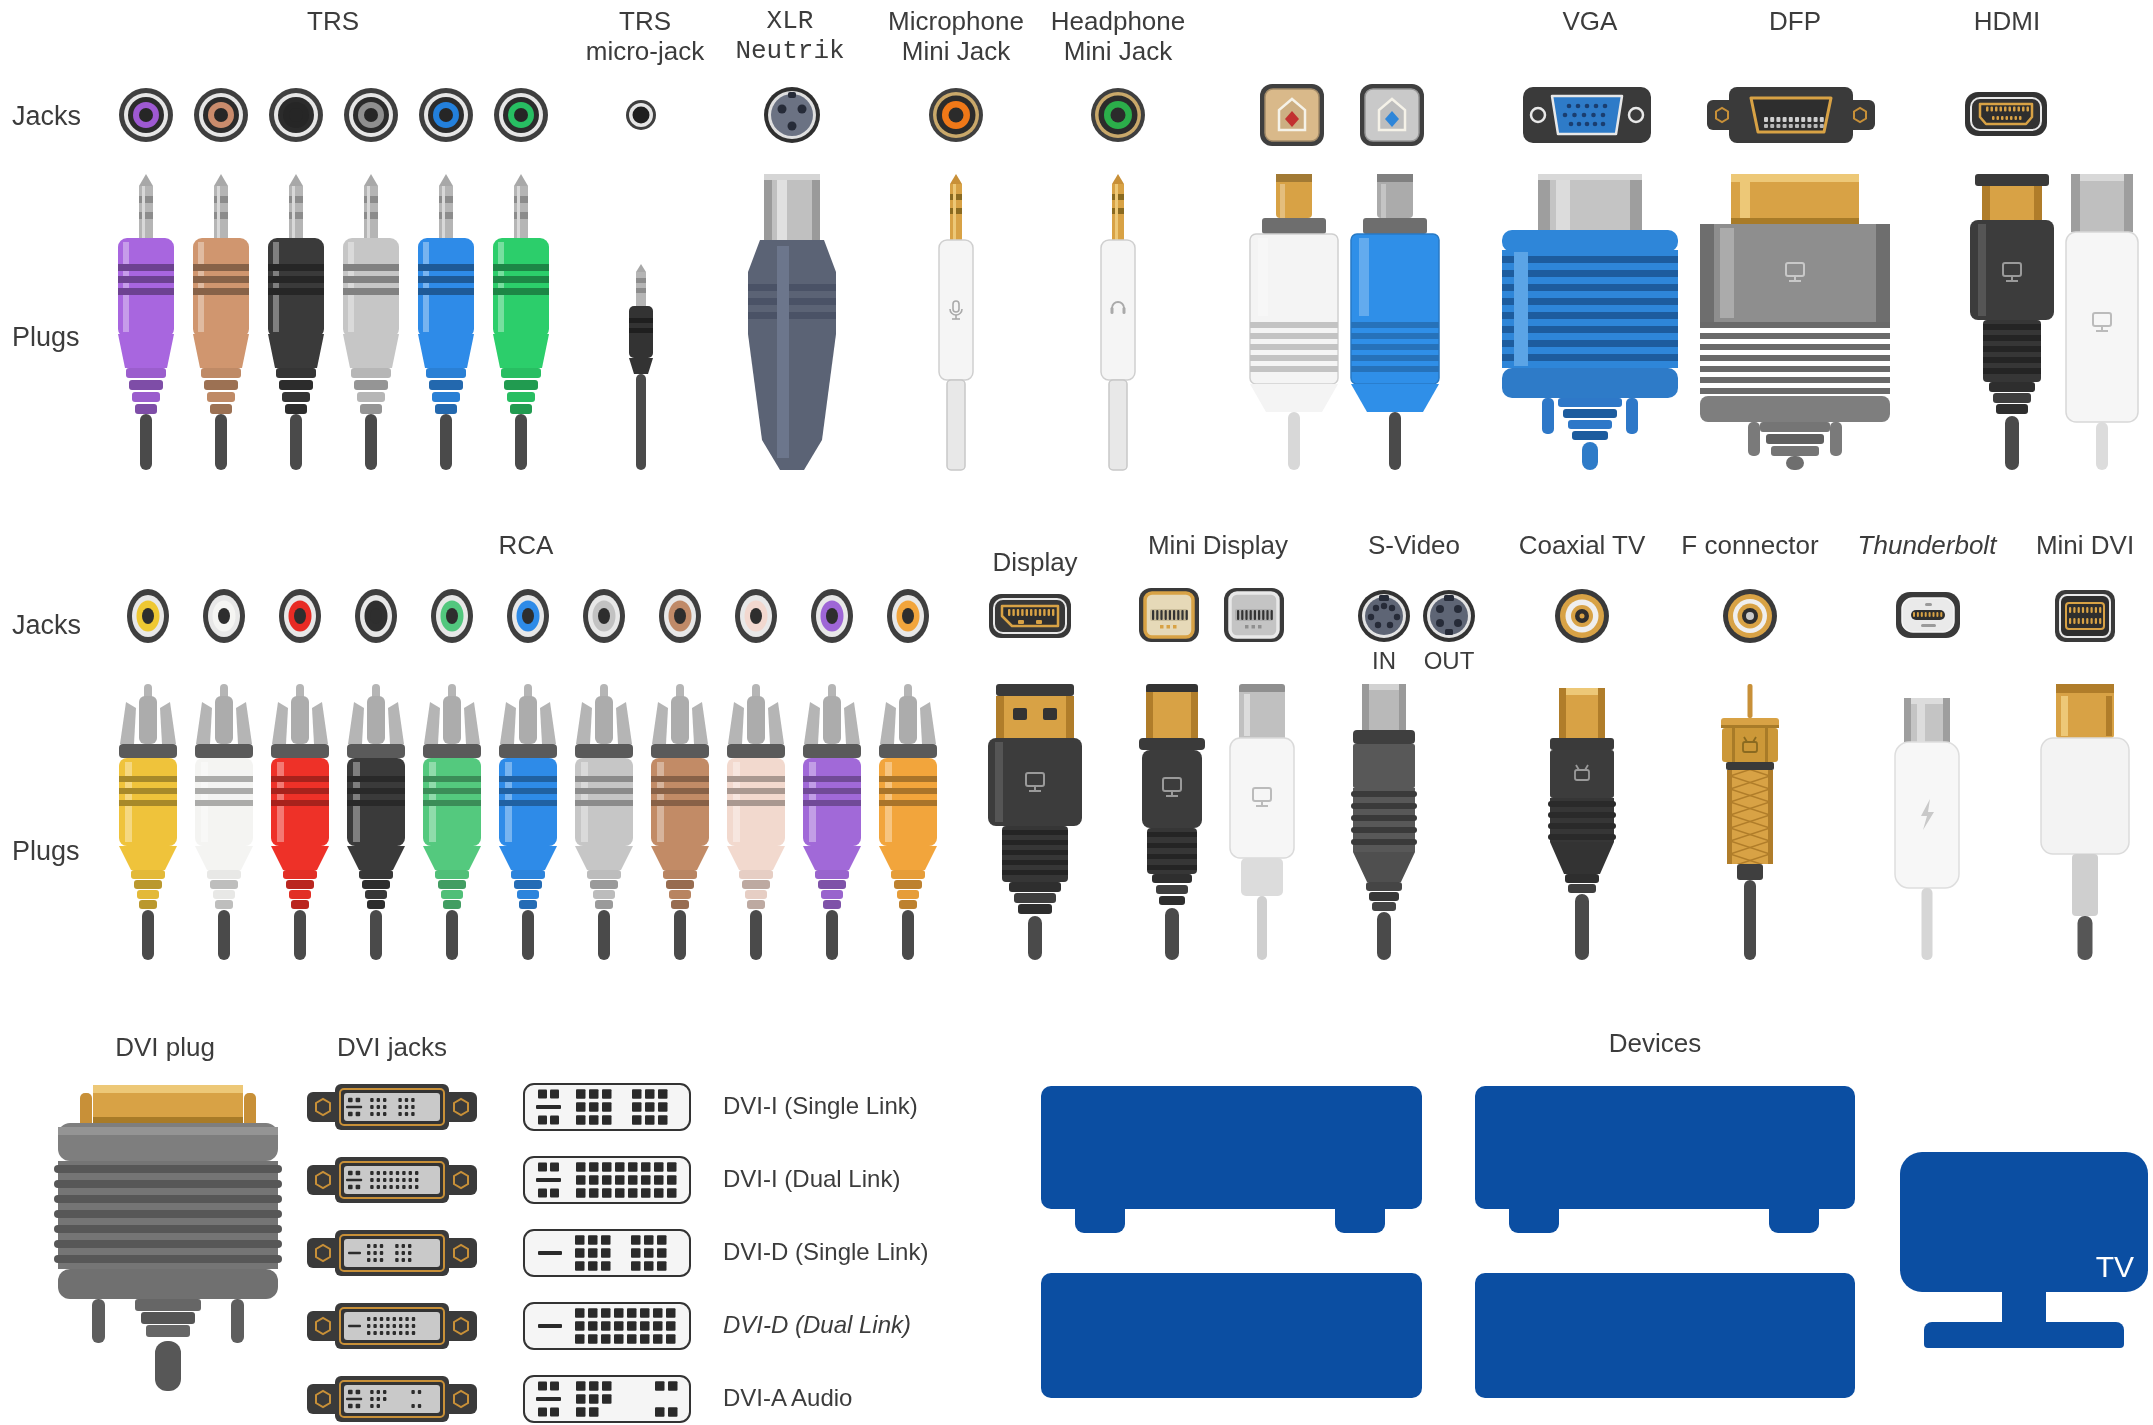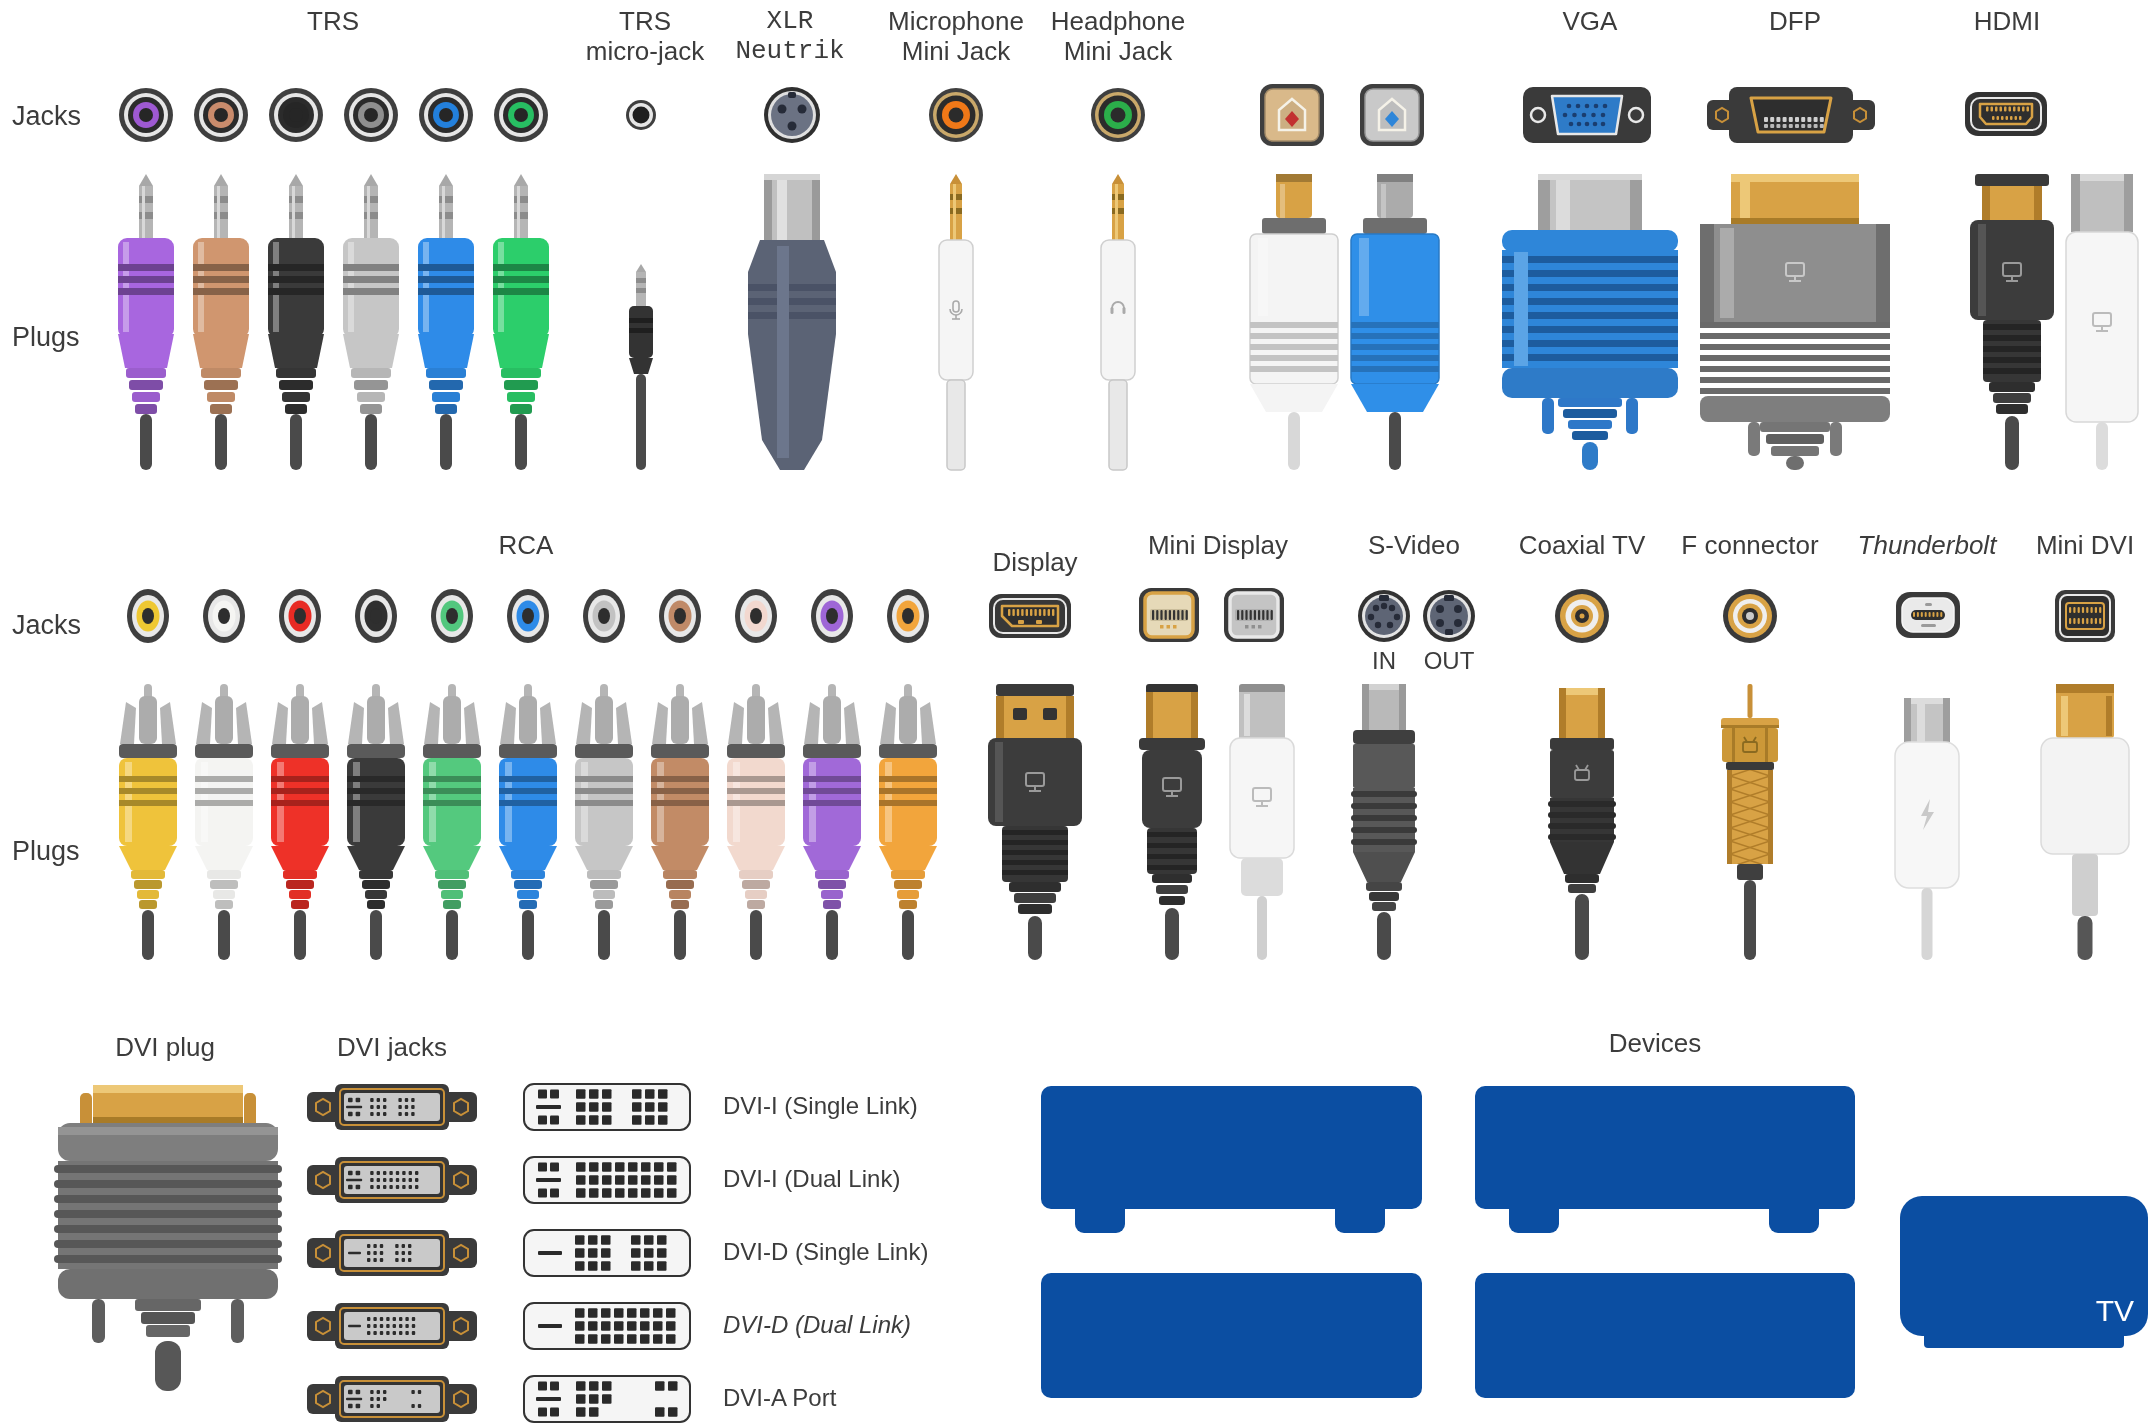--- a/index.html
+++ b/index.html
@@ -6,21 +6,21 @@
   #canvas{position:relative;width:2153px;height:1425px;background:#fff;overflow:hidden;
           font-family:"Liberation Sans",sans-serif;}
   .lbl{position:absolute;font-size:26px;line-height:30px;color:#3C3C3C;text-align:center;}
   .axis{position:absolute;font-size:27px;color:#3C3C3C;}
   .sub{font-size:24px;line-height:26px;}
   .typ{position:absolute;font-size:24px;color:#3C3C3C;text-align:left;width:330px;}
   .cn{position:absolute;}
   .devbox{position:absolute;border-radius:10px;}
   .foot{position:absolute;width:50px;height:24px;border-radius:0 0 9px 9px;}
   .tvwrap{position:absolute;}
-  .tvbody{position:absolute;border-radius:22px;margin-top:44px;}
+  .tvbody{position:absolute;border-radius:22px;}
   .tvneck{position:absolute;}
   .tvbase{position:absolute;border-radius:8px 8px 4px 4px;}
   .tvtxt{position:absolute;color:#fff;font-size:30px;font-family:"Liberation Sans",sans-serif;}
   svg{display:block}
 </style>
 </head>
 <body>
 
 <div id="canvas">
   <div class="axis" style="left:12px;top:101px">Jacks</div>
@@ -1502,21 +1502,21 @@
         <rect x="67" y="20.25" width="9.5" height="9.5" fill="#2A2A2A" rx="1" ry="1"></rect>
         <rect x="67" y="33.25" width="9.5" height="9.5" fill="#2A2A2A" rx="1" ry="1"></rect>
         <rect x="80" y="7.25" width="9.5" height="9.5" fill="#2A2A2A" rx="1" ry="1"></rect>
         <rect x="80" y="20.25" width="9.5" height="9.5" fill="#2A2A2A" rx="1" ry="1"></rect>
         <rect x="133" y="7.25" width="9.5" height="9.5" fill="#2A2A2A" rx="1" ry="1"></rect>
         <rect x="133" y="33.25" width="9.5" height="9.5" fill="#2A2A2A" rx="1" ry="1"></rect>
         <rect x="146" y="7.25" width="9.5" height="9.5" fill="#2A2A2A" rx="1" ry="1"></rect>
         <rect x="146" y="33.25" width="9.5" height="9.5" fill="#2A2A2A" rx="1" ry="1"></rect>
       </svg>
     </div>
-    <div class="typ" style="left: 723px; top: 1384px;">DVI-A Port</div>
+    <div class="typ" style="left: 723px; top: 1384px;">DVI-A Audio</div>
     <div class="devbox" style="left: 1041px; top: 1086px; width: 381px; height: 123px; background: rgb(11, 78, 162);">
       <div class="foot" style="background: rgb(11, 78, 162); left: 34px; top: 123px;"></div>
       <div class="foot" style="background: rgb(11, 78, 162); left: 294px; top: 123px;"></div>
     </div>
     <div class="devbox" style="left: 1475px; top: 1086px; width: 380px; height: 123px; background: rgb(11, 78, 162);">
       <div class="foot" style="background: rgb(11, 78, 162); left: 34px; top: 123px;"></div>
       <div class="foot" style="background: rgb(11, 78, 162); left: 294px; top: 123px;"></div>
     </div>
     <div class="devbox" style="left: 1041px; top: 1273px; width: 381px; height: 125px; background: rgb(11, 78, 162);"></div>
     <div class="devbox" style="left: 1475px; top: 1273px; width: 380px; height: 125px; background: rgb(11, 78, 162);"></div>

